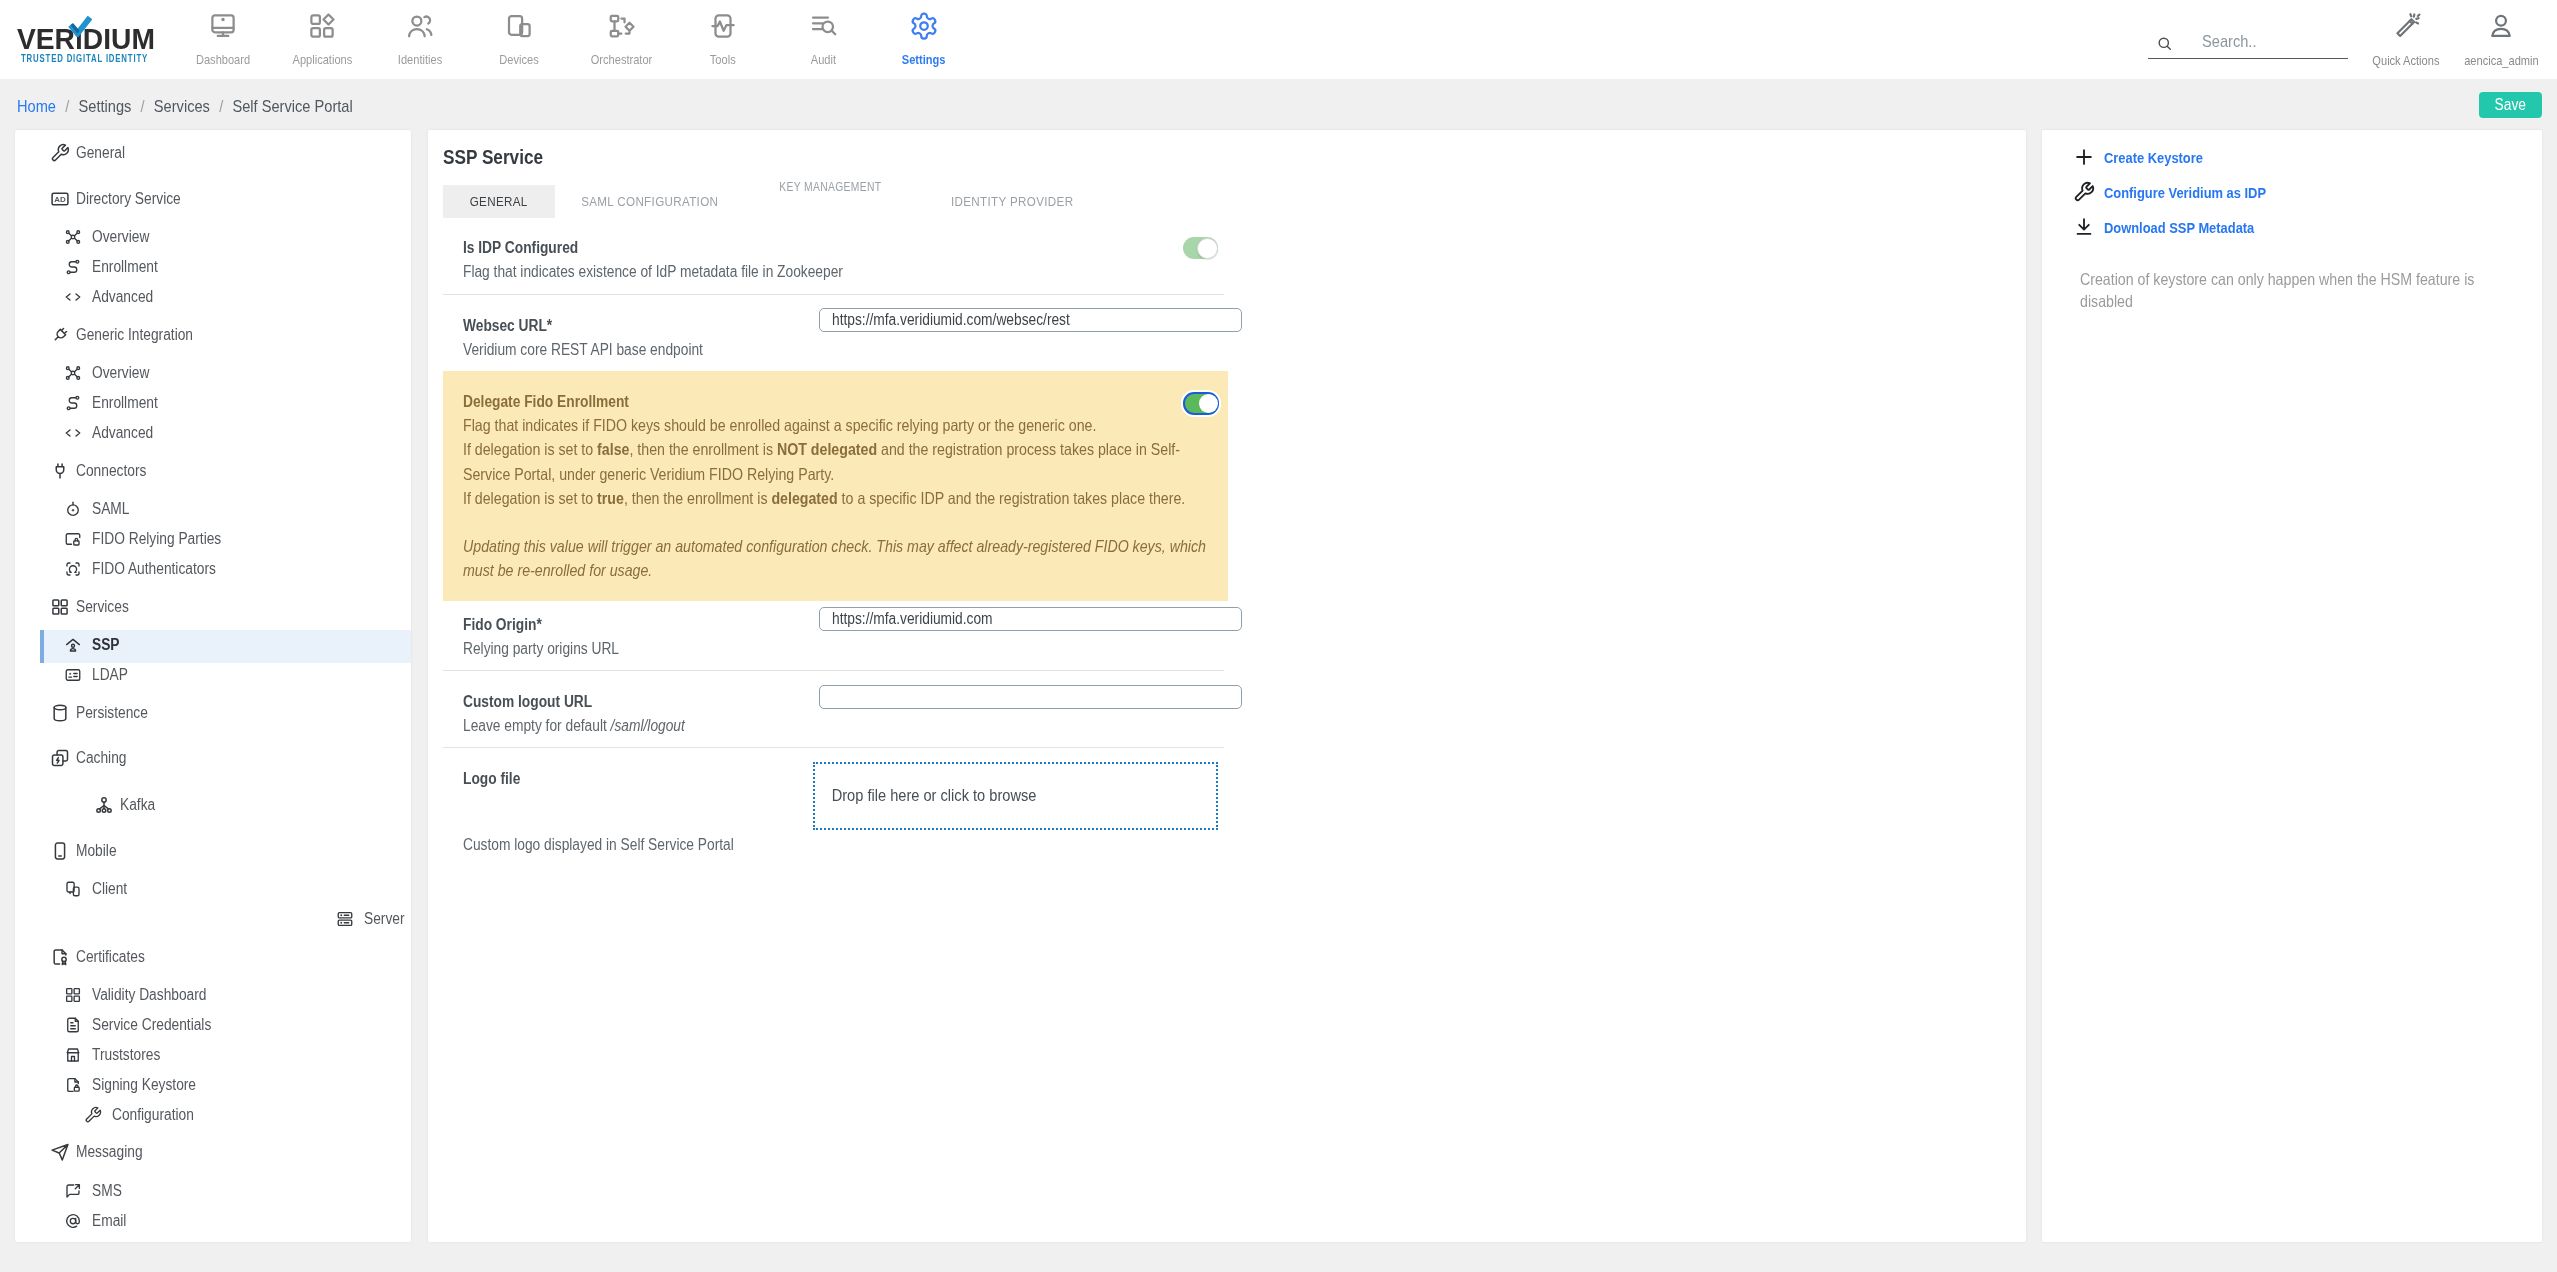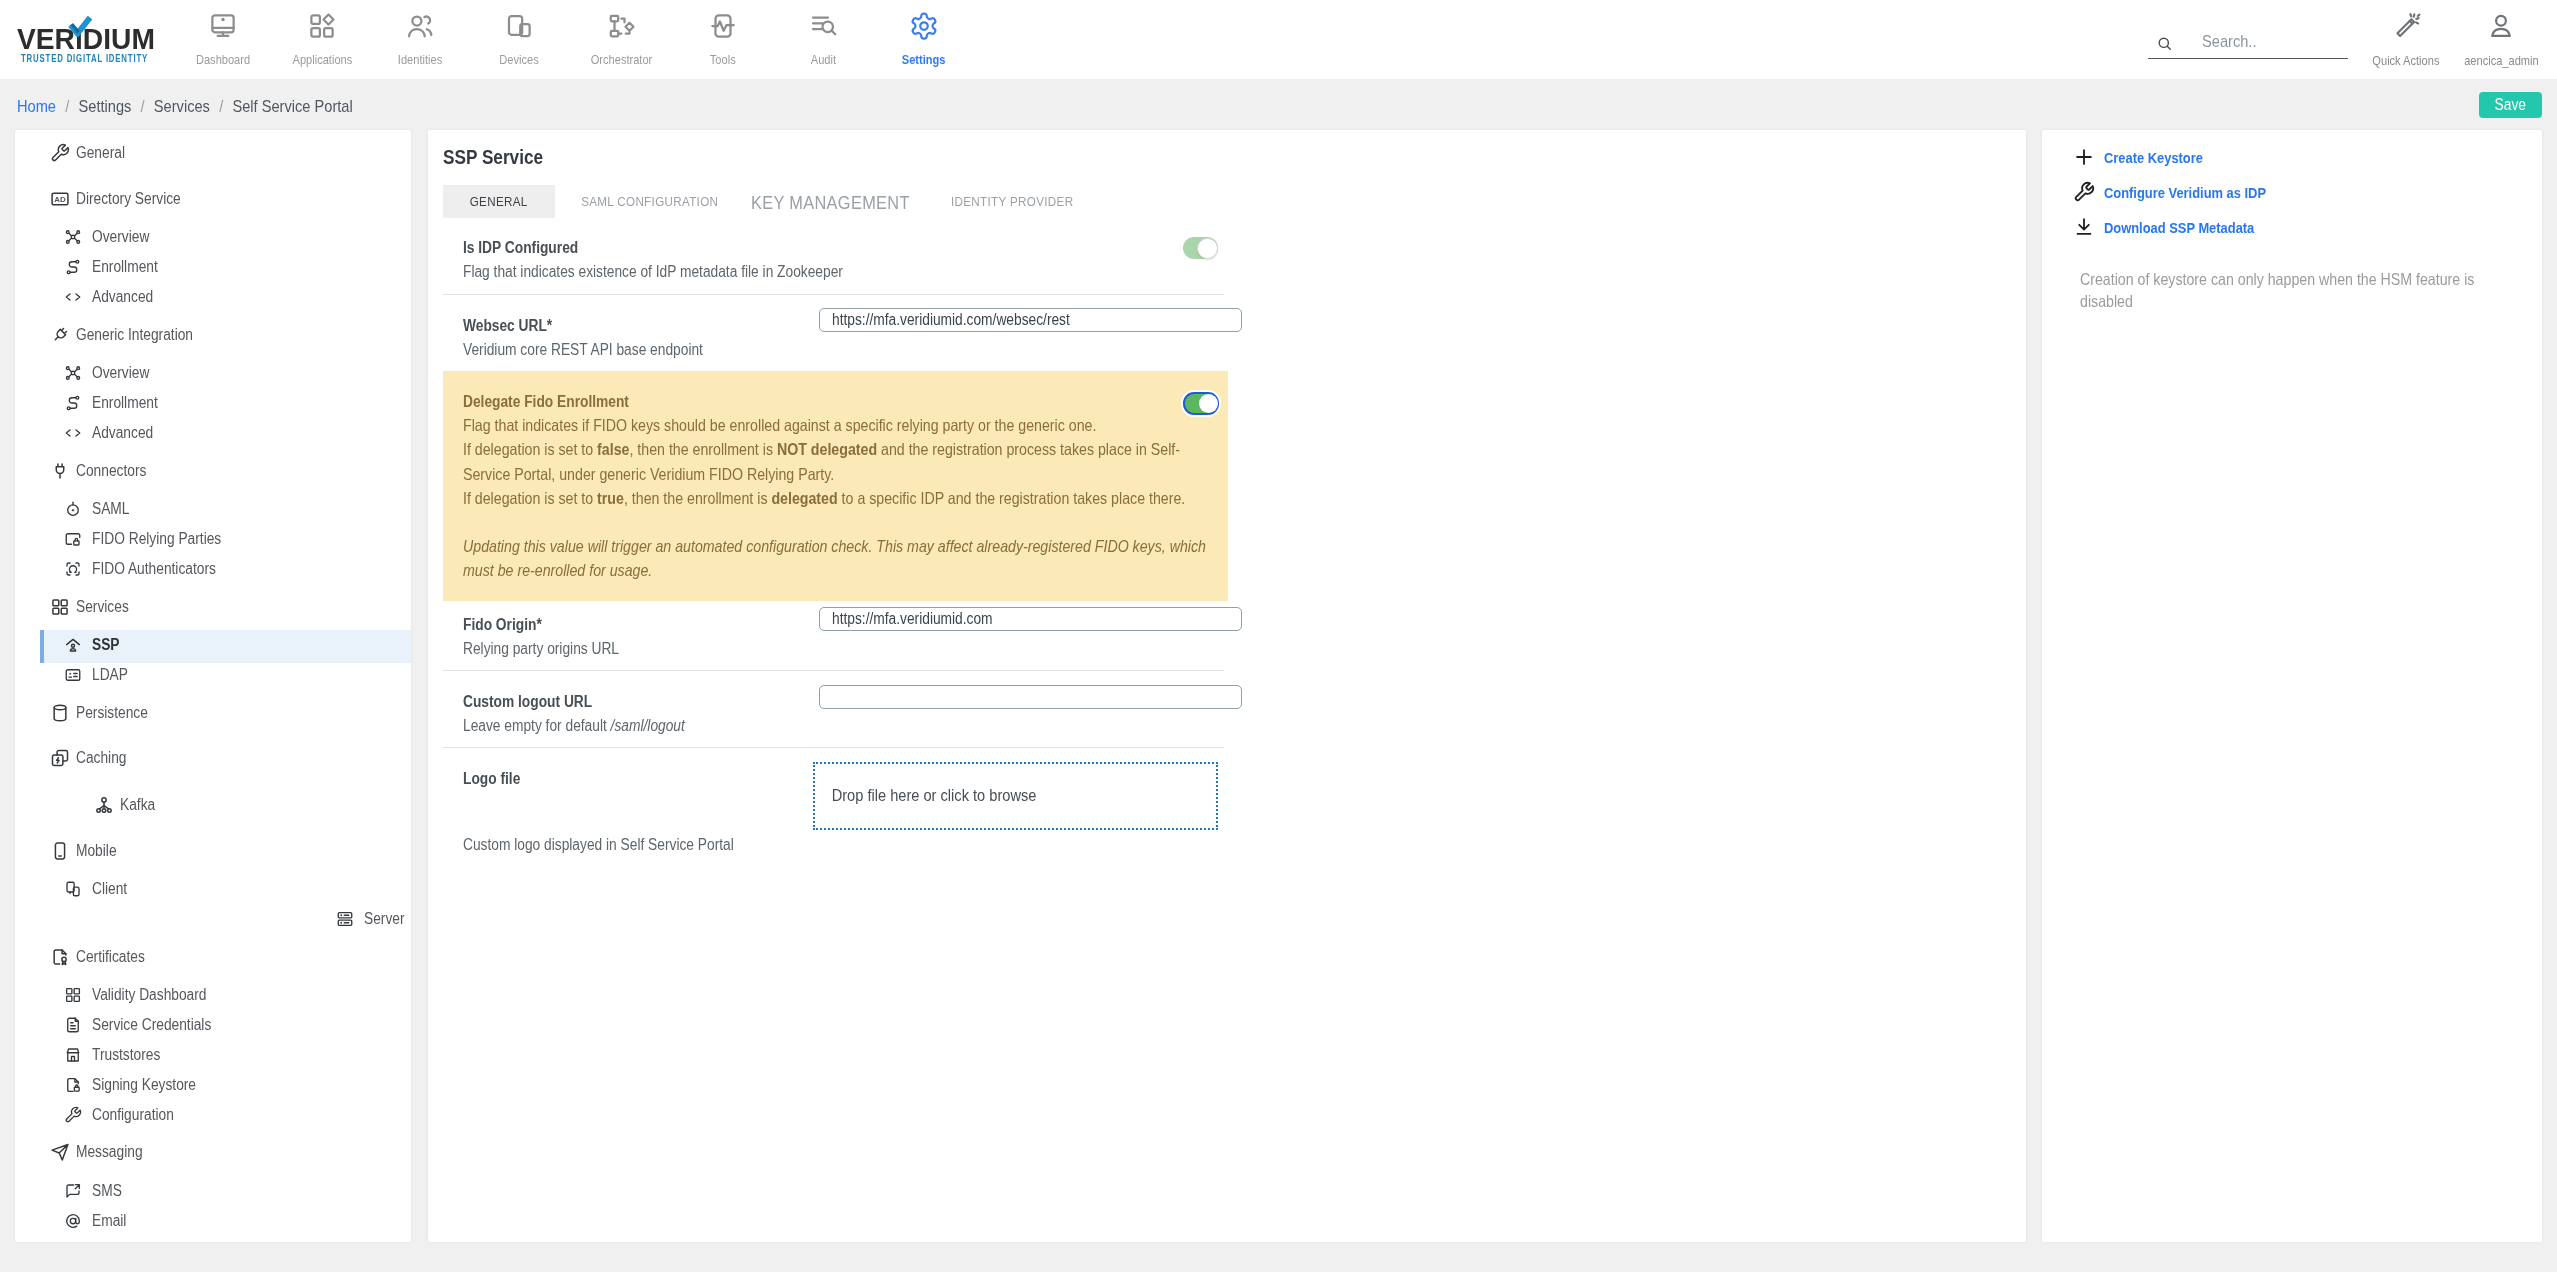--- a/index.html
+++ b/index.html
@@ -308,21 +308,21 @@
     </div>
 <div class="srow" style="top:940px;padding-left:49px;">
       <svg width="18" height="18" viewBox="0 0 24 24" fill="none" stroke="#35393d" stroke-width="1.8" stroke-linecap="round" stroke-linejoin="round" style="">
         <path d="M19 10V8l-4.5-4.5H7a2 2 0 0 0-2 2v13a2 2 0 0 0 2 2h5"></path>
         <path d="M14.5 3.5V8H19"></path>
         <rect x="13.8" y="15" width="6.4" height="5.2" rx="1"></rect>
         <path d="M15.4 15v-1.4a1.6 1.6 0 0 1 3.2 0V15"></path>
       </svg>
       <span class="cx" style="margin-left:10px;">Signing Keystore</span>
     </div>
-<div class="srow" style="top:970px;padding-left:49px;">
+<div class="srow" style="top:970px;padding-left:69px;">
       <svg width="18" height="18" viewBox="0 0 24 24" fill="none" stroke="#35393d" stroke-width="1.8" stroke-linecap="round" stroke-linejoin="round" style="">
         <path d="M14.7 6.3a1 1 0 0 0 0 1.4l1.6 1.6a1 1 0 0 0 1.4 0l3.77-3.77a6 6 0 0 1-7.94 7.94l-6.91 6.91a2.12 2.12 0 0 1-3-3l6.91-6.91a6 6 0 0 1 7.94-7.94l-3.76 3.76z"></path>
       </svg>
       <span class="cx" style="margin-left:10px;">Configuration</span>
     </div>
 <div class="srow" style="top:1007px;padding-left:35px;">
       <svg width="20" height="20" viewBox="0 0 24 24" fill="none" stroke="#35393d" stroke-width="1.8" stroke-linecap="round" stroke-linejoin="round" style="">
         <path d="M21.5 3 11 13.2M21.5 3l-6.8 18.5-3.7-8.3-8.5-3.4z"></path>
       </svg>
       <span class="cx" style="margin-left:6px;">Messaging</span>
@@ -339,21 +339,21 @@
         <circle cx="12" cy="12" r="3.6"></circle>
         <path d="M15.6 8.4v4.8a2.4 2.4 0 0 0 4.8 0V12a8.4 8.4 0 1 0-3.5 6.8"></path>
       </svg>
       <span class="cx" style="margin-left:10px;">Email</span>
     </div>
 </div>
 <div class="card" style="left:428px;top:130px;width:1598px;height:1112px;">
 <div class="abs" style="left:15px;top:16px;font-size:20px;font-weight:bold;color:#343a40;"><span class="cx">SSP Service</span></div>
 <div class="abs" style="left:15px;top:55px;width:112px;height:33px;background:#eeeeee;font-size:13.5px;color:#3c4146;text-align:center;line-height:33px;"><span class="cxc" style="letter-spacing:.4px;">GENERAL</span></div>
 <div class="abs" style="left:92px;top:55px;width:260px;height:33px;font-size:13.5px;color:#9aa0a6;text-align:center;line-height:33px;"><span class="cxc" style="letter-spacing:.4px;">SAML CONFIGURATION</span></div>
-<div class="abs" style="left:272px;top:56px;width:260px;height:33px;font-size:19px;color:#9aa0a6;text-align:center;line-height:33px;"><span class="cxc" style="letter-spacing:.4px;">KEY MANAGEMENT</span></div>
+<div class="abs" style="left:272px;top:41px;width:260px;height:33px;font-size:12px;color:#9aa0a6;text-align:center;line-height:33px;"><span class="cxc" style="letter-spacing:.4px;">KEY MANAGEMENT</span></div>
 <div class="abs" style="left:454px;top:55px;width:260px;height:33px;font-size:13.5px;color:#9aa0a6;text-align:center;line-height:33px;"><span class="cxc" style="letter-spacing:.4px;">IDENTITY PROVIDER</span></div>
 <div class="flabel" style="top:109px;"><span class="cx">Is IDP Configured</span></div>
 <div class="fdesc" style="top:133px;"><span class="cx">Flag that indicates existence of IdP metadata file in Zookeeper</span></div>
 <div class="toggle" style="top:107px;background:#a8d5aa;">
       <div class="knob" style="left:14px;border:1px solid #d9ddd9;box-shadow:0 1px 2px rgba(0,0,0,.12);"></div>
     </div>
 <div class="divider" style="top:164px;"></div>
 <div class="finput" style="top:178px;"><span class="cx">https://mfa.veridiumid.com/websec/rest</span></div>
 <div class="flabel" style="top:187px;"><span class="cx">Websec URL*</span></div>
 <div class="fdesc" style="top:211px;"><span class="cx">Veridium core REST API base endpoint</span></div>

